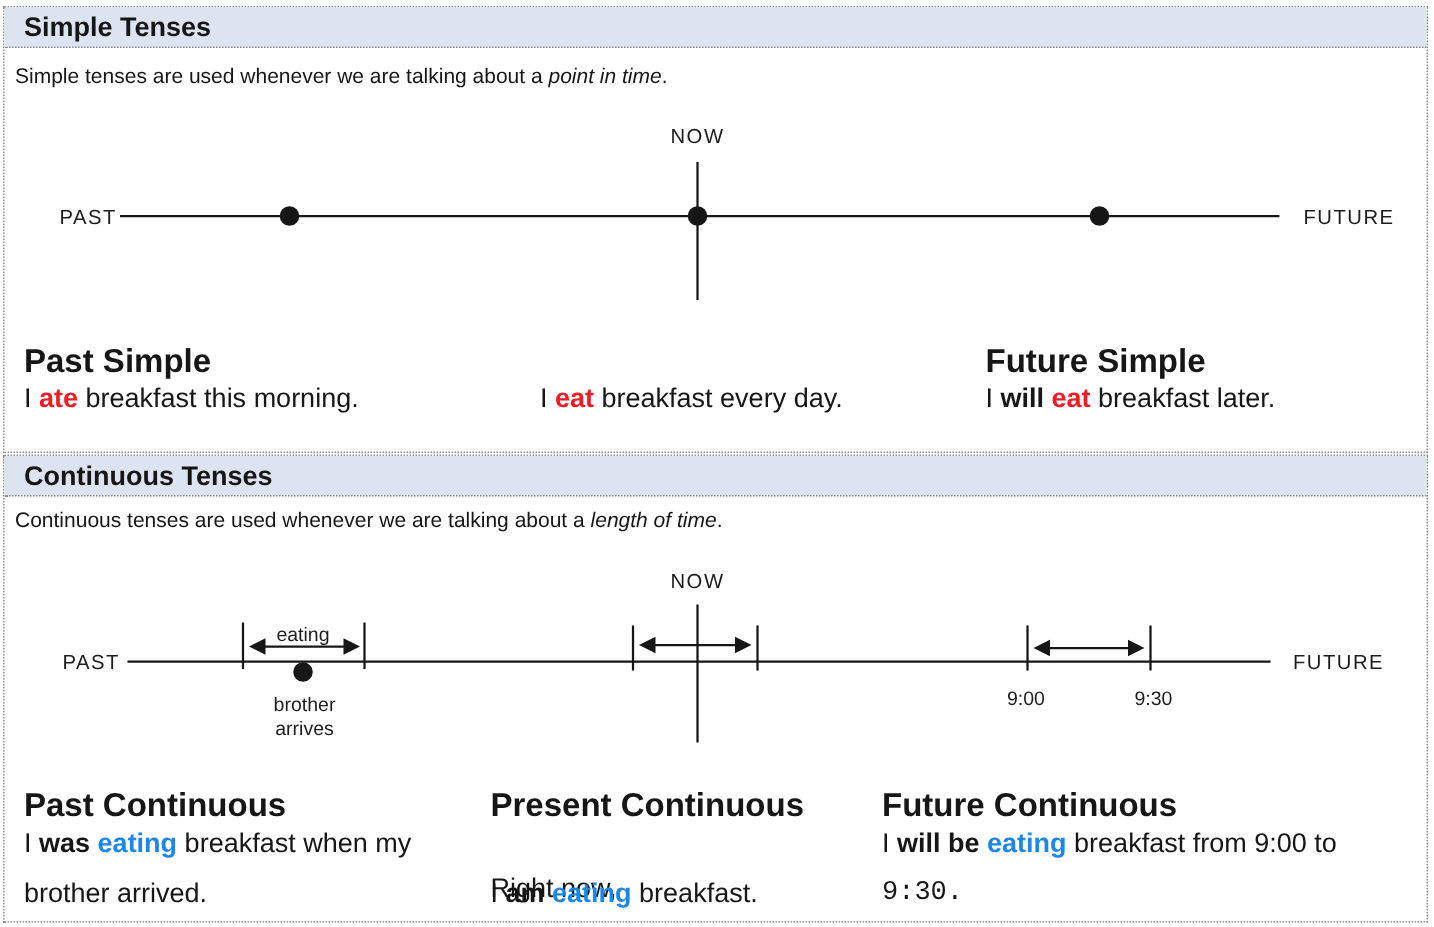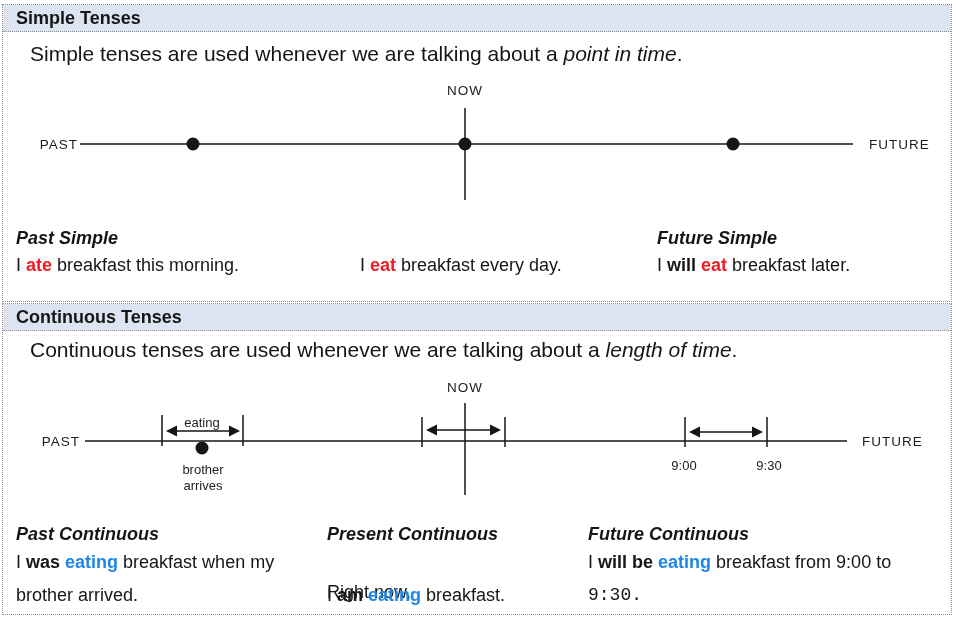--- a/index.html
+++ b/index.html
@@ -15,23 +15,23 @@
     font-family:"Liberation Sans",sans-serif;color:var(--ink);overflow:hidden;
   }
   .section{position:absolute;left:2px;width:948px;border:1px dotted var(--border);background:#fff;}
   .section-simple{top:4px;height:296px;}
   .section-continuous{top:303px;height:310px;}
   .section-header{
     height:26px;line-height:26px;background:var(--headerbg);
     border-bottom:1px dotted var(--border);
     font-weight:bold;font-size:18px;padding-left:13px;
   }
-  .intro{position:absolute;left:27px;font-size:21px;white-space:nowrap;}
+  .intro{position:absolute;left:7px;font-size:14px;white-space:nowrap;}
   .intro .it{font-style:italic;}
-  .col-heading{position:absolute;font-weight:bold;font-size:18px;white-space:nowrap;font-style:italic;}
+  .col-heading{position:absolute;font-weight:bold;font-size:22px;white-space:nowrap;}
   .sentence{position:absolute;font-size:18px;white-space:nowrap;}
   .b{font-weight:bold;}
   .red{color:var(--red);}
   .blue{color:var(--blue);}
   .tl-svg{position:absolute;left:0;}
   .tl-svg text{font-family:"Liberation Sans",sans-serif;font-size:13px;fill:#1c1c1c;}
   .tl-svg text.caps{letter-spacing:1px;font-size:13.5px;}
   .tl-svg line, .tl-svg polyline{stroke:#161616;stroke-width:1.5;fill:none;}
   .tl-svg circle, .tl-svg polygon{fill:#161616;stroke:none;}
 </style>

